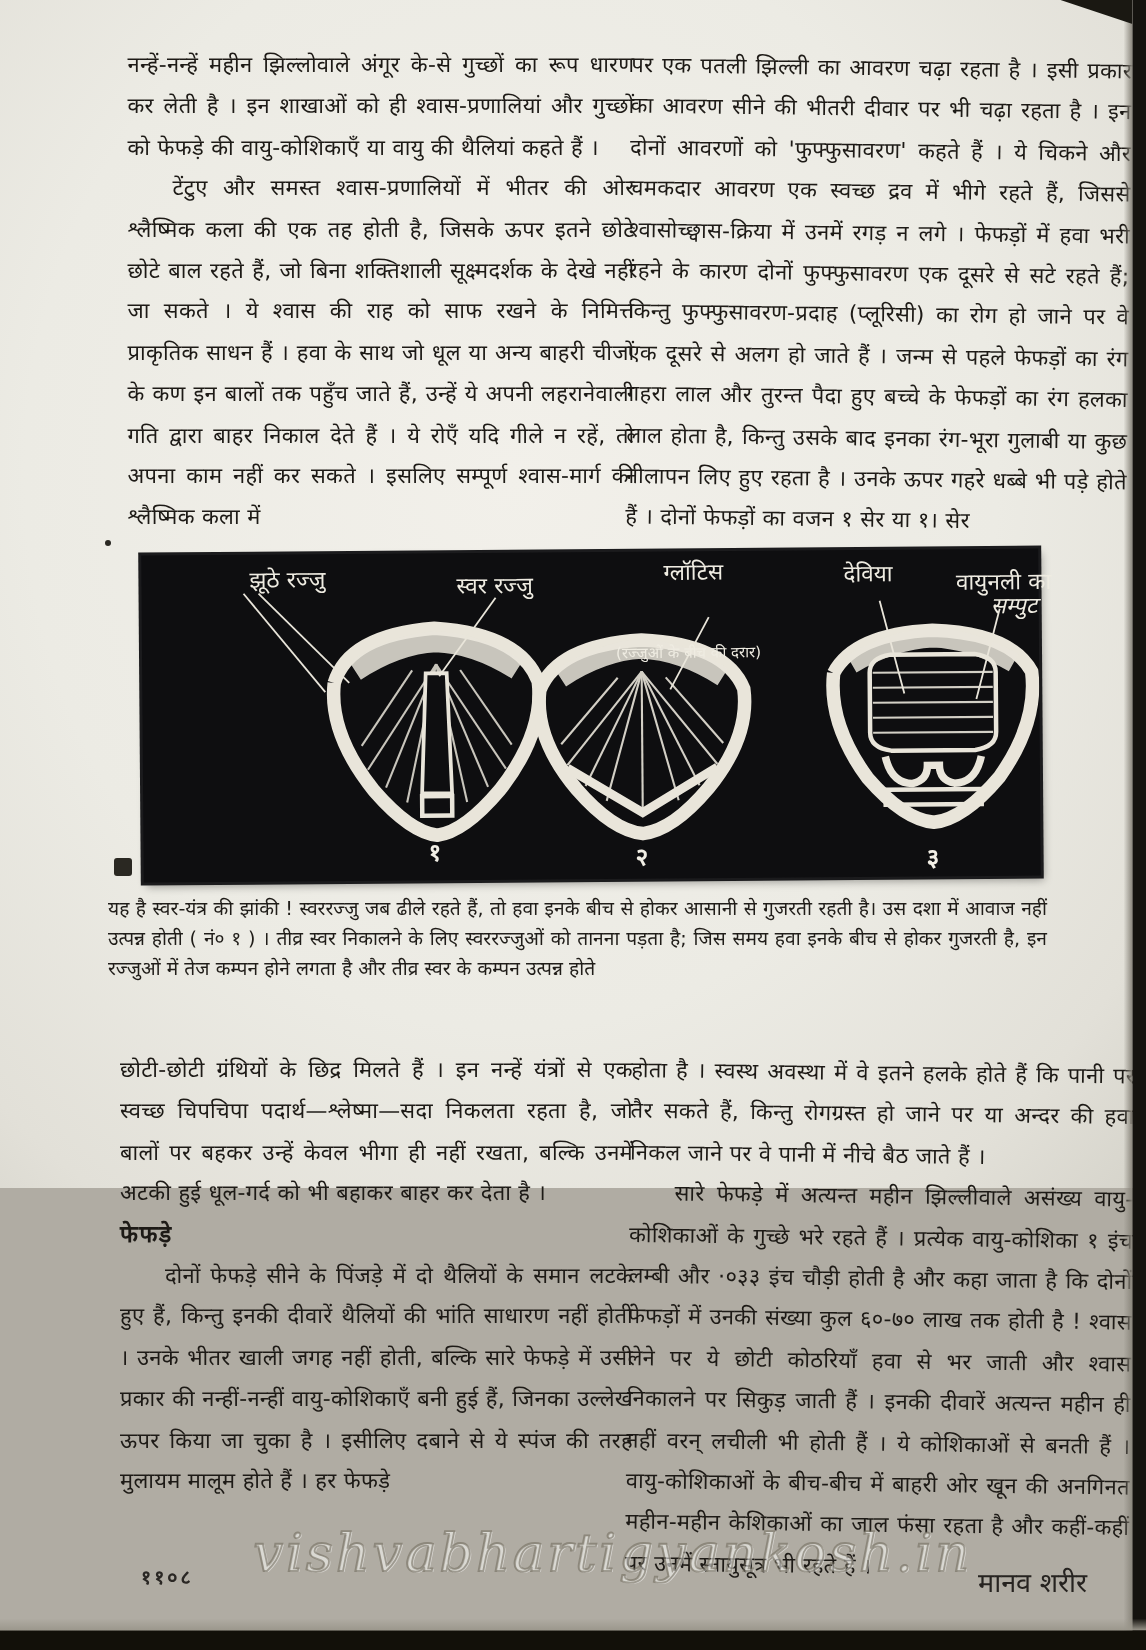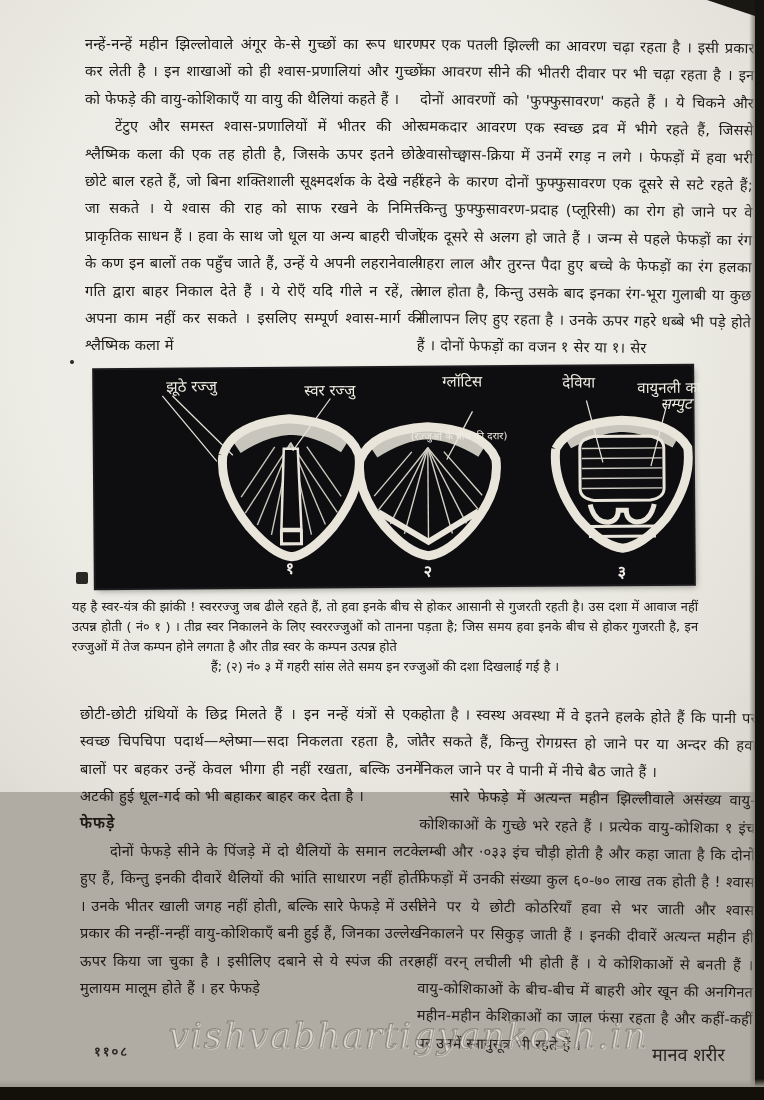--- a/index.html
+++ b/index.html
@@ -145,21 +145,20 @@
     <span class="figlabel" style="left:468px;top:10px;">देविया</span>
     <span class="figlabel" style="left:543px;top:16px;">वायुनली का</span>
     <span class="figlabel" style="left:566px;top:32px;font-style:italic;">सम्पुट</span>
     <span class="fignum" style="left:190px;top:188px;">१</span>
     <span class="fignum" style="left:328px;top:192px;">२</span>
     <span class="fignum" style="left:522px;top:194px;">३</span>
   </div>
 
   <div class="caption">
     <p style="margin:0;">यह है स्वर-यंत्र की झांकी ! स्वररज्जु जब ढीले रहते हैं, तो हवा इनके बीच से होकर आसानी से गुजरती रहती है। उस दशा में आवाज नहीं उत्पन्न होती ( नं० १ ) । तीव्र स्वर निकालने के लिए स्वररज्जुओं को तानना पड़ता है; जिस समय हवा इनके बीच से होकर गुजरती है, इन रज्जुओं में तेज कम्पन होने लगता है और तीव्र स्वर के कम्पन उत्पन्न होते</p>
-    <p class="last" style="margin:0;">हैं; (२) नं० ३ में गहरी सांस लेते समय इन रज्जुओं की दशा दिखलाई गई है ।</p>
   </div>
 
   <div class="txt" style="left:80px;top:700px;width:342px;">
     <p>छोटी-छोटी ग्रंथियों के छिद्र मिलते हैं । इन नन्हें यंत्रों से एक स्वच्छ चिपचिपा पदार्थ—श्लेष्मा—सदा निकलता रहता है, जो बालों पर बहकर उन्हें केवल भीगा ही नहीं रखता, बल्कि उनमें अटकी हुई धूल-गर्द को भी बहाकर बाहर कर देता है ।</p>
     <p class="heading">फेफड़े</p>
     <p class="ind">दोनों फेफड़े सीने के पिंजड़े में दो थैलियों के समान लटके हुए हैं, किन्तु इनकी दीवारें थैलियों की भांति साधारण नहीं होतीं । उनके भीतर खाली जगह नहीं होती, बल्कि सारे फेफड़े में उसी प्रकार की नन्हीं-नन्हीं वायु-कोशिकाएँ बनी हुई हैं, जिनका उल्लेख ऊपर किया जा चुका है । इसीलिए दबाने से ये स्पंज की तरह मुलायम मालूम होते हैं । हर फेफड़े</p>
   </div>
 
   <div class="txt skew-r" style="left:421px;top:700px;width:336px;">
     <p>होता है । स्वस्थ अवस्था में वे इतने हलके होते हैं कि पानी पर तैर सकते हैं, किन्तु रोगग्रस्त हो जाने पर या अन्दर की हवा निकल जाने पर वे पानी में नीचे बैठ जाते हैं ।</p>

